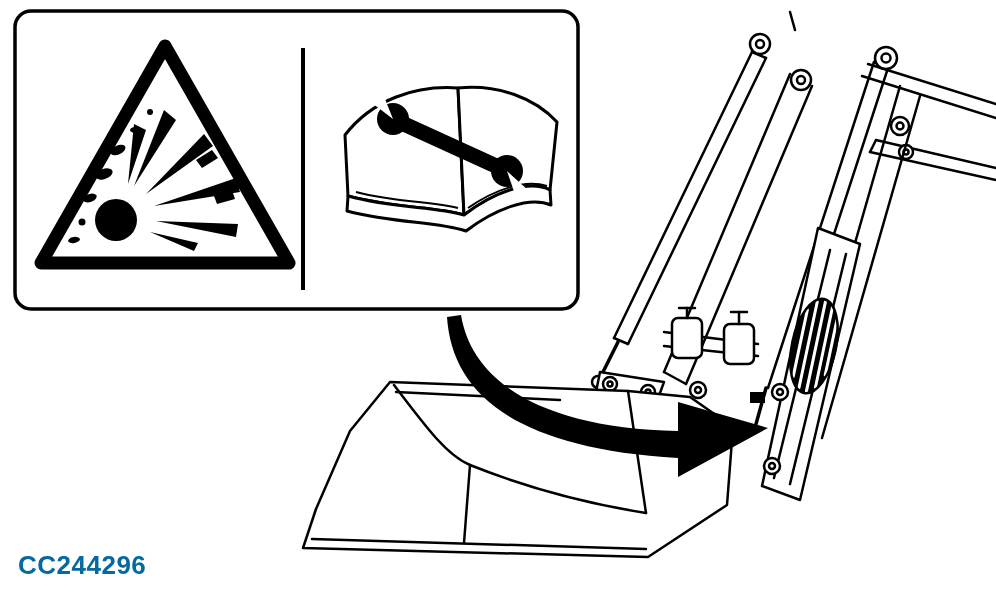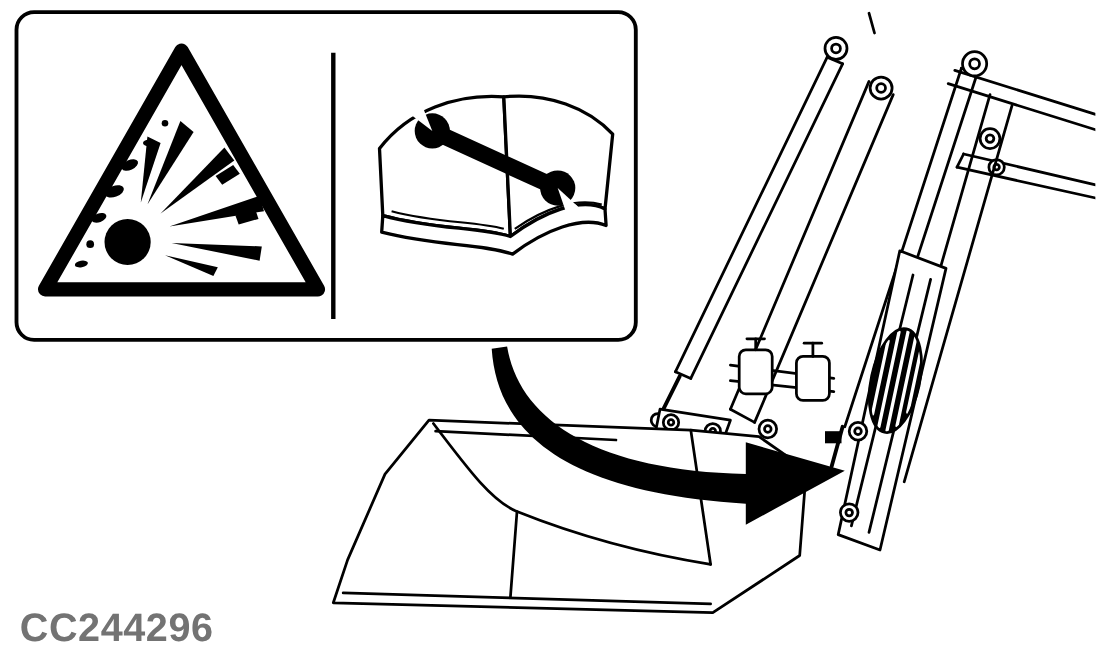--- a/index.html
+++ b/index.html
@@ -7,24 +7,24 @@
     position:relative;
     width:996px;height:592px;
     background:#ffffff;
     font-family:"Liberation Sans", sans-serif;
     overflow:hidden;
   }
   .stage svg{position:absolute;left:0;top:0;}
   .figure-code{
     position:absolute;
     left:18px;top:550px;
-    font-size:36px;
+    font-size:26px;
     font-weight:bold;
     letter-spacing:0.5px;
-    color:#737373;
+    color:#0369a1;
   }
 </style>
 </head>
 <body>
 
 <div class="stage">
   <svg width="996" height="592" viewBox="0 0 996 592">
 
     <g stroke="#000" fill="none" stroke-width="2.5" stroke-linecap="round" stroke-linejoin="round">
 

